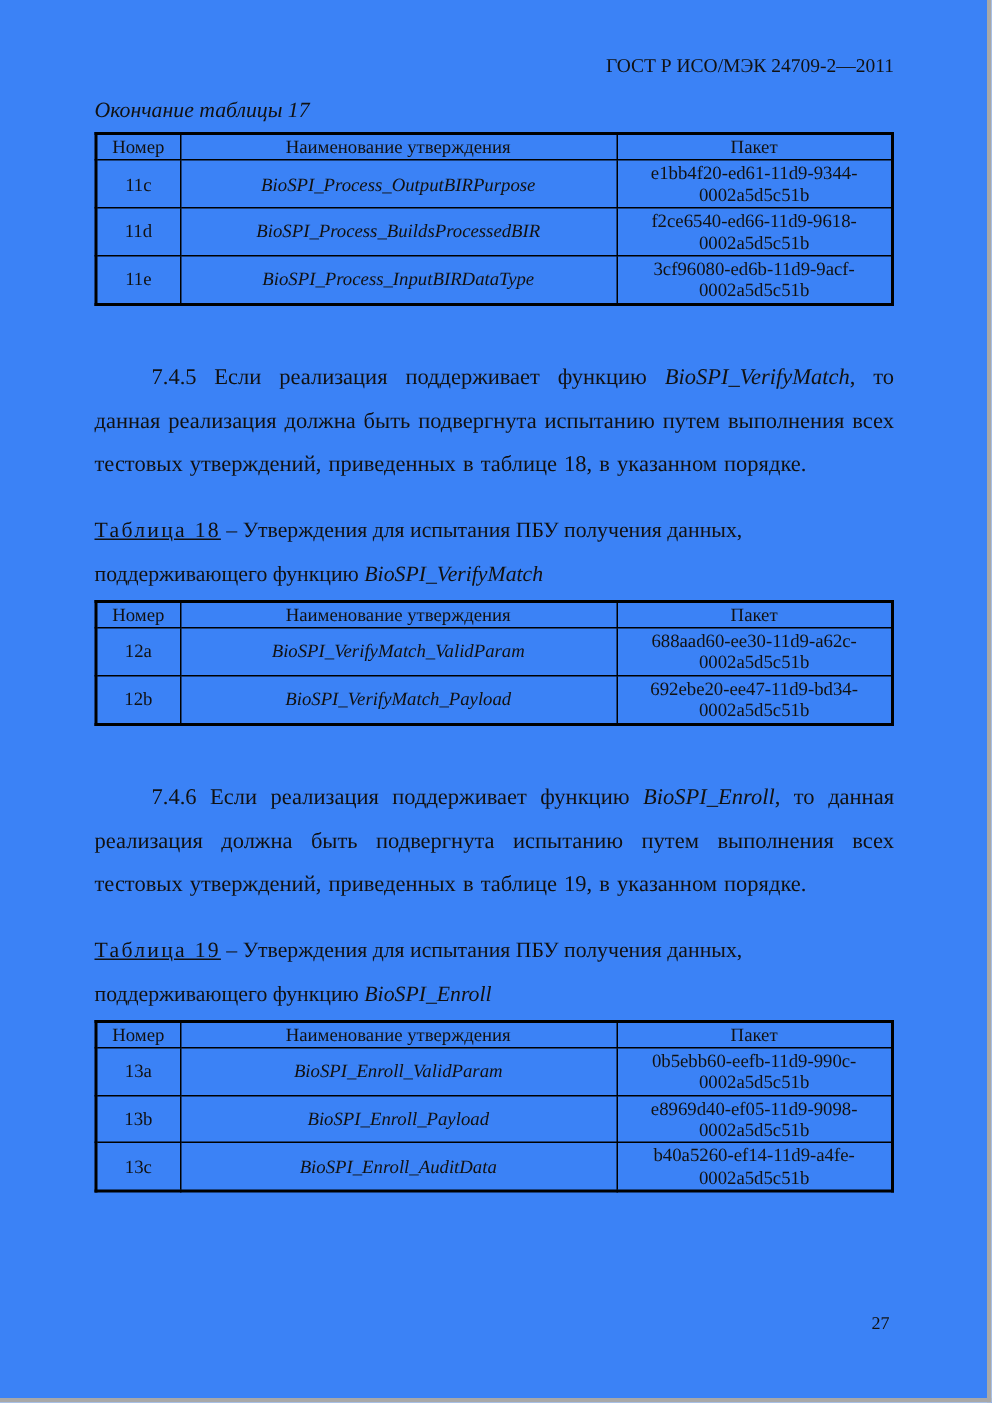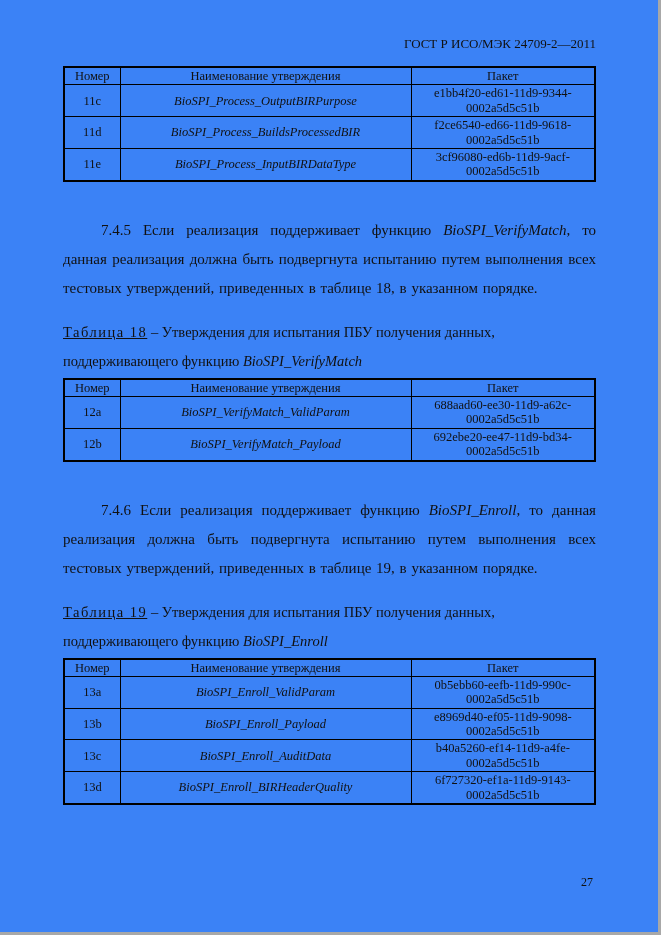--- a/index.html
+++ b/index.html
@@ -36,20 +36,21 @@
   .caption-label { letter-spacing: 1.5px; text-decoration: underline; }
   .page-number { position: absolute; right: 65px; bottom: 42px; font-size: 12px; }
 </style>
 </head>
 <body>
 
 <div class="page">
 
   <div class="doc-header">ГОСТ Р ИСО/МЭК 24709-2—2011</div>
 
+  <div class="table-end-caption">Окончание таблицы 17</div>
 
   <table class="gost-table">
     <colgroup>
         <col style="width:56px">
         <col>
         <col style="width:184px">
       </colgroup>
   <thead>
         <tr>
           <th>Номер</th>
@@ -133,23 +134,18 @@
         <tr>
           <td>13b</td>
           <td>BioSPI_Enroll_Payload</td>
           <td>e8969d40-ef05-11d9-9098-0002a5d5c51b</td>
         </tr>
         <tr>
           <td>13c</td>
           <td>BioSPI_Enroll_AuditData</td>
           <td>b40a5260-ef14-11d9-a4fe-0002a5d5c51b</td>
         </tr>
-        <tr>
-          <td>13d</td>
-          <td>BioSPI_Enroll_BIRHeaderQuality</td>
-          <td>6f727320-ef1a-11d9-9143-0002a5d5c51b</td>
-        </tr>
       </tbody>
     </table>
 
   <div class="page-number">27</div>
 
 </div>
 
 </body></html>

